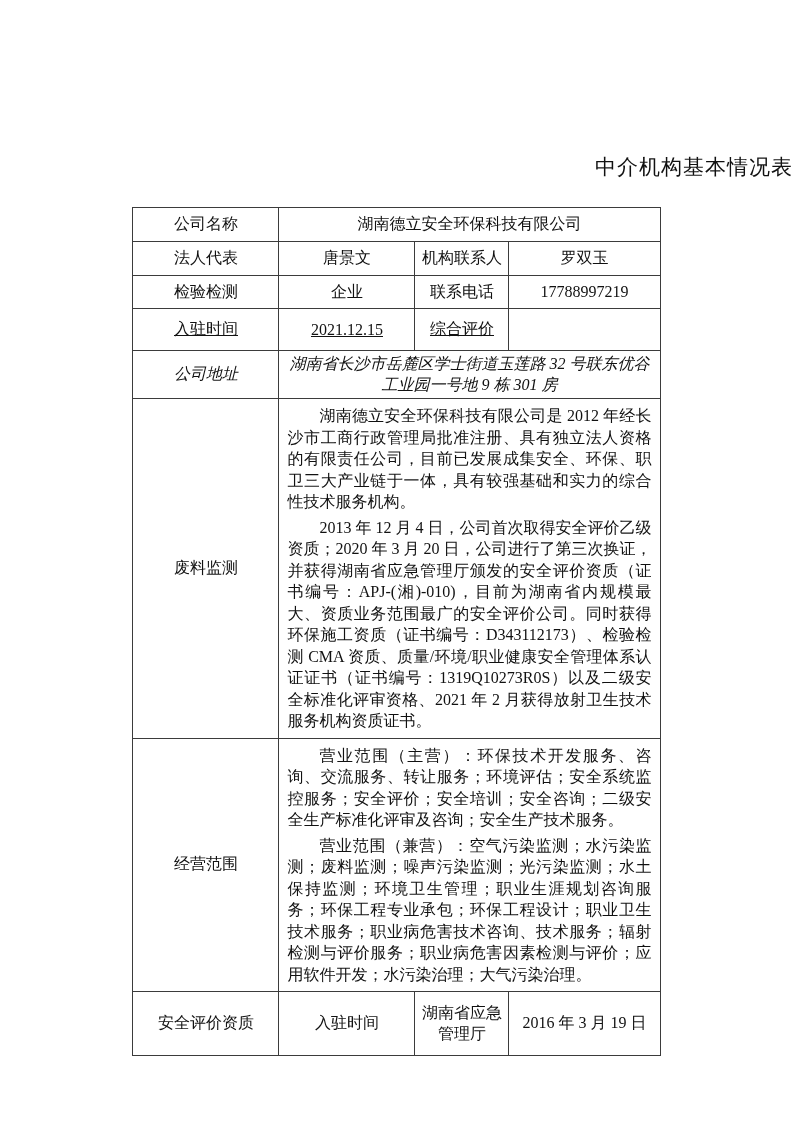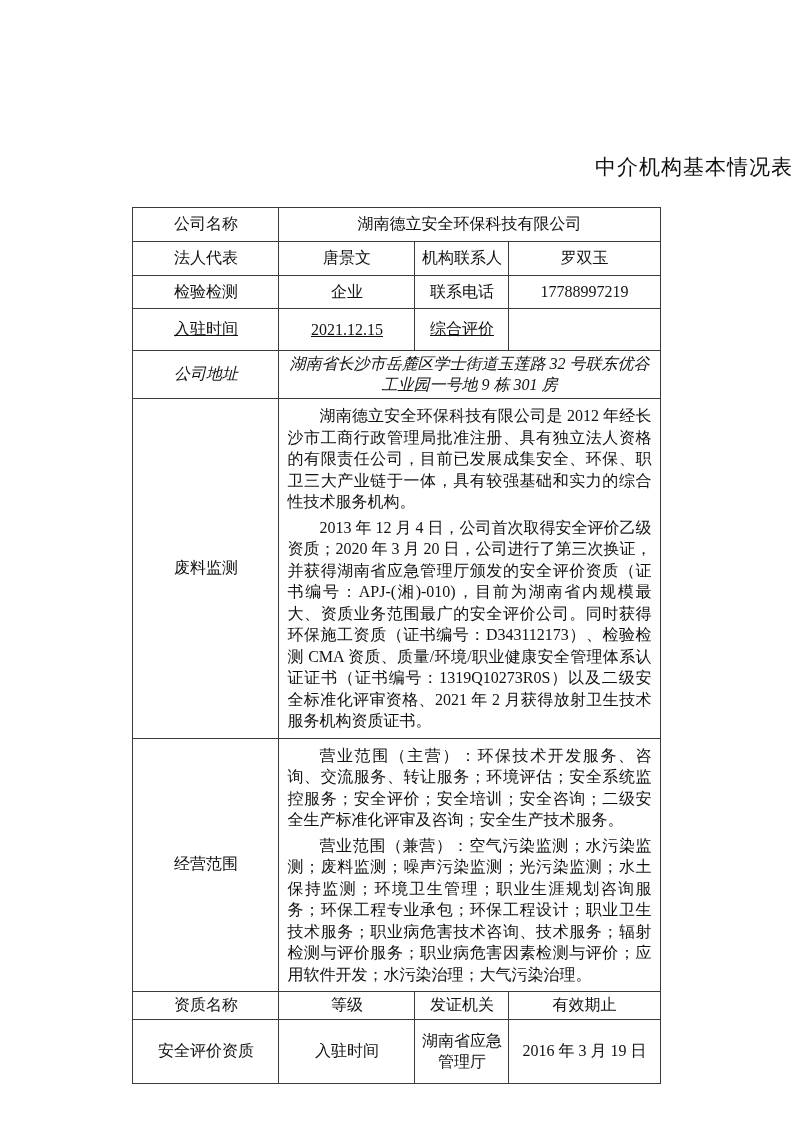--- a/index.html
+++ b/index.html
@@ -120,26 +120,20 @@
       </tr>
 
       <tr class="r-scope">
         <td>经营范围</td>
         <td colspan="3" class="text-cell">
           <p class="para">营业范围（主营）：环保技术开发服务、咨询、交流服务、转让服务；环境评估；安全系统监控服务；安全评价；安全培训；安全咨询；二级安全生产标准化评审及咨询；安全生产技术服务。</p>
           <p class="para">营业范围（兼营）：空气污染监测；水污染监测；废料监测；噪声污染监测；光污染监测；水土保持监测；环境卫生管理；职业生涯规划咨询服务；环保工程专业承包；环保工程设计；职业卫生技术服务；职业病危害技术咨询、技术服务；辐射检测与评价服务；职业病危害因素检测与评价；应用软件开发；水污染治理；大气污染治理。</p>
         </td>
       </tr>
 
-      <tr class="r-qhead">
-        <td>资质名称</td>
-        <td>等级</td>
-        <td>发证机关</td>
-        <td>有效期止</td>
-      </tr>
 
       <tr class="r-qdata">
         <td>安全评价资质</td>
         <td>入驻时间</td>
         <td>湖南省应急管理厅</td>
         <td>2016 年 3 月 19 日</td>
       </tr>
 
     </tbody>
   </table>

